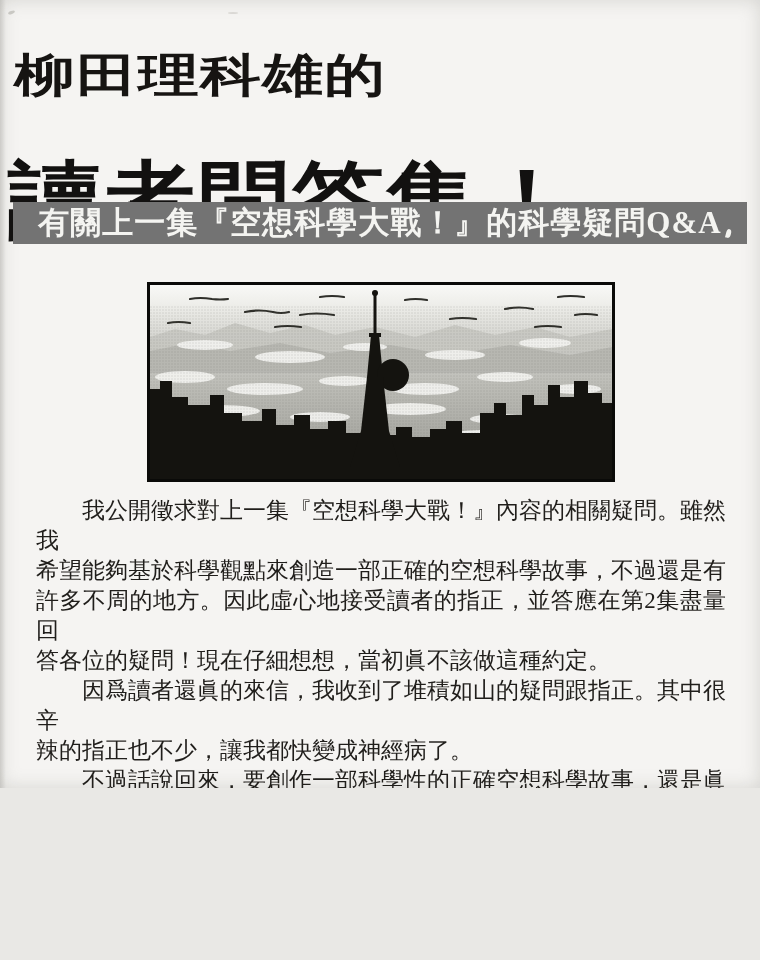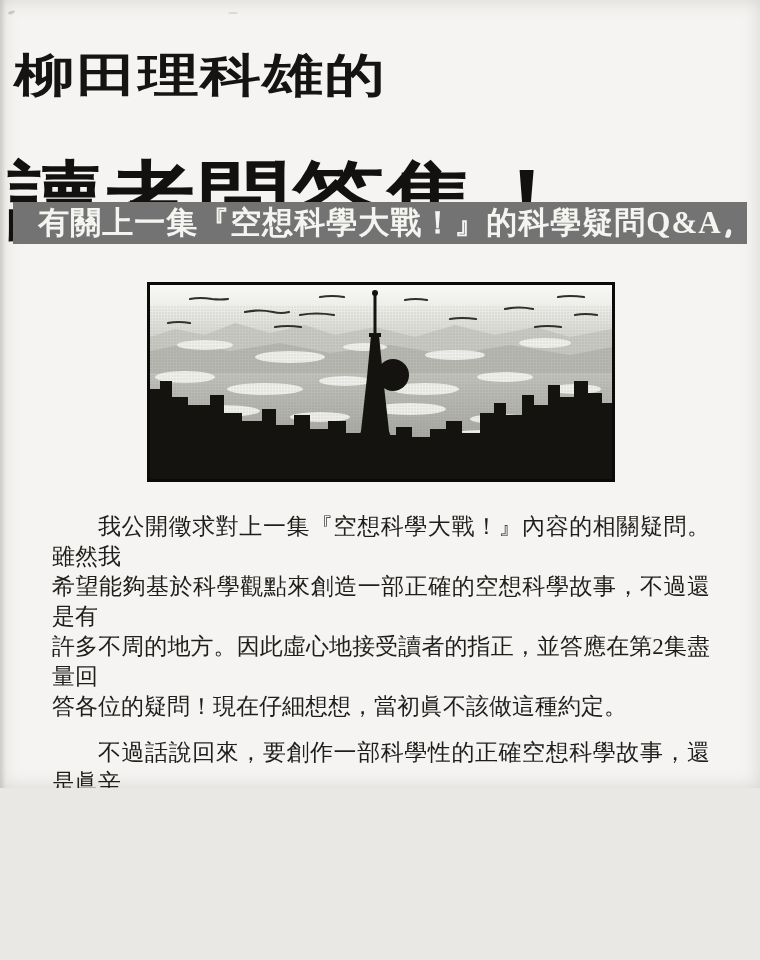--- a/index.html
+++ b/index.html
@@ -62,21 +62,21 @@
   }
   .illustration svg{display:block;width:462px;height:194px;}
   
   .body-text{
     position:absolute;left:36px;top:496px;
     width:690px;
     font-size:23px;line-height:30px;
     color:#201e1b;
   }
   .body-text p{
-    margin:16px;
+    margin:0;
     text-indent:2em;
     white-space:pre-line;
     text-align:justify;
   }
   
   .speck{position:absolute;background:#c9c8c3;border-radius:50%;}
   .speck.s1{left:8px;top:11px;width:7px;height:3px;transform:rotate(-20deg);}
   .speck.s2{left:228px;top:12px;width:10px;height:2px;opacity:.6;}
   .edge-shade{
     position:absolute;left:0;top:0;width:6px;height:960px;
@@ -172,18 +172,20 @@
         <polygon points="211,146 239,146 250,182 200,182"></polygon>
       </g>
     </svg>
   </div>
 
   <div class="body-text">
     <p>我公開徵求對上一集『空想科學大戰！』內容的相關疑問。雖然我
 希望能夠基於科學觀點來創造一部正確的空想科學故事，不過還是有
 許多不周的地方。因此虛心地接受讀者的指正，並答應在第2集盡量回
 答各位的疑問！現在仔細想想，當初眞不該做這種約定。</p>
+    <p>因爲讀者還眞的來信，我收到了堆積如山的疑問跟指正。其中很辛
+辣的指正也不少，讓我都快變成神經病了。</p>
     <p>不過話說回來，要創作一部科學性的正確空想科學故事，還是眞辛
 苦呢。</p>
 
   </div>
 
 </div>
 
 </body></html>

